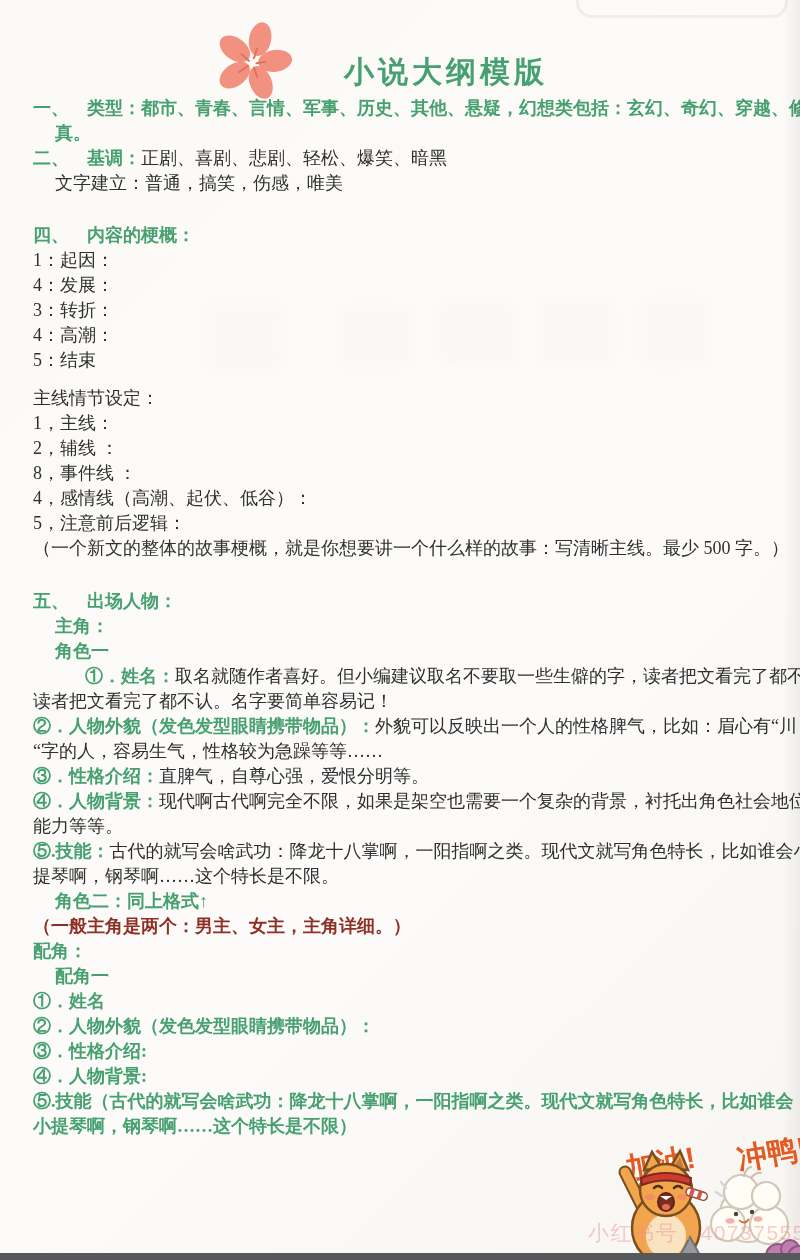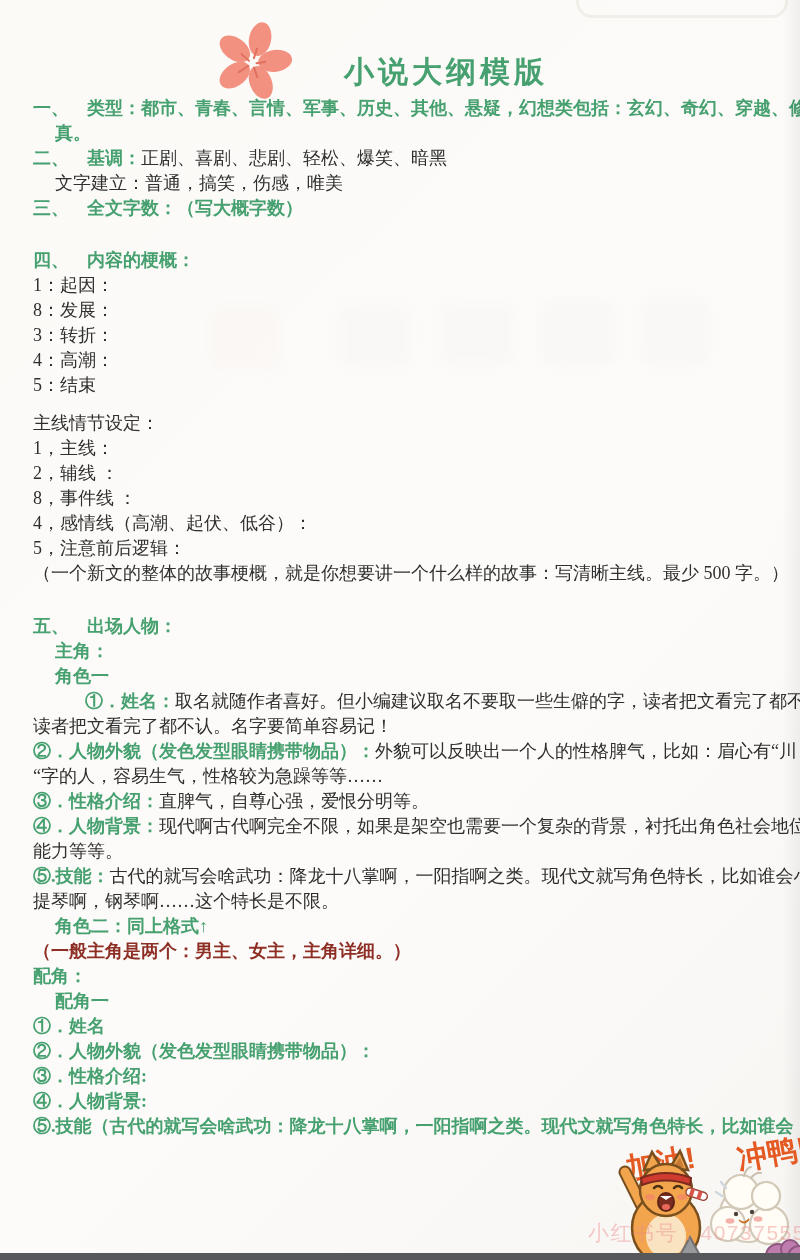--- a/index.html
+++ b/index.html
@@ -72,24 +72,23 @@
   </svg>
 </div>
 
 <div class="page-title">小说大纲模版</div>
 
 <div class="doc">
     <div class="line ind0"><span class="s-g">一、　类型：都市、青春、言情、军事、历史、其他、悬疑，幻想类包括：玄幻、奇幻、穿越、修</span></div>
     <div class="line ind1"><span class="s-g">真。</span></div>
     <div class="line ind0"><span class="s-g">二、　基调：</span><span class="s-k">正剧、喜剧、悲剧、轻松、爆笑、暗黑</span></div>
     <div class="line ind1"><span class="s-k">文字建立：普通，搞笑，伤感，唯美</span></div>
-    <div class="line ind0"><span class="s-g">三、　全文字数：（写大概字数）</span></div>
     <div class="line ind0 gap-lg"><span class="s-g">四、　内容的梗概：</span></div>
     <div class="line ind0"><span class="s-k">1：起因：</span></div>
-    <div class="line ind0"><span class="s-k">8：发展：</span></div>
+    <div class="line ind0"><span class="s-k">4：发展：</span></div>
     <div class="line ind0"><span class="s-k">3：转折：</span></div>
     <div class="line ind0"><span class="s-k">4：高潮：</span></div>
     <div class="line ind0"><span class="s-k">5：结束</span></div>
     <div class="line ind0 gap-sm"><span class="s-k">主线情节设定：</span></div>
     <div class="line ind0"><span class="s-k">1，主线：</span></div>
     <div class="line ind0"><span class="s-k">2，辅线 ：</span></div>
     <div class="line ind0"><span class="s-k">8，事件线 ：</span></div>
     <div class="line ind0"><span class="s-k">4，感情线（高潮、起伏、低谷）：</span></div>
     <div class="line ind0"><span class="s-k">5，注意前后逻辑：</span></div>
     <div class="line ind0"><span class="s-k">（一个新文的整体的故事梗概，就是你想要讲一个什么样的故事：写清晰主线。最少 500 字。）</span></div>
@@ -107,20 +106,21 @@
     <div class="line ind0"><span class="s-k">提琴啊，钢琴啊……这个特长是不限。</span></div>
     <div class="line ind1"><span class="s-g">角色二：同上格式↑</span></div>
     <div class="line ind0"><span class="s-r">（一般主角是两个：男主、女主，主角详细。）</span></div>
     <div class="line ind0"><span class="s-g">配角：</span></div>
     <div class="line ind1"><span class="s-g">配角一</span></div>
     <div class="line ind0"><span class="s-g">①．姓名</span></div>
     <div class="line ind0"><span class="s-g">②．人物外貌（发色发型眼睛携带物品）：</span></div>
     <div class="line ind0"><span class="s-g">③．性格介绍:</span></div>
     <div class="line ind0"><span class="s-g">④．人物背景:</span></div>
     <div class="line ind0"><span class="s-g">⑤.技能（古代的就写会啥武功：降龙十八掌啊，一阳指啊之类。现代文就写角色特长，比如谁会</span></div>
+    <div class="line ind0"><span class="s-g">小提琴啊，钢琴啊……这个特长是不限）</span></div>
   </div>
 
 <div class="center-watermark">
   <div class="wm-blob wm-b1"></div>
   <div class="wm-blob wm-b2"></div>
   <div class="wm-blob wm-b3"></div>
   <div class="wm-blob wm-b4"></div>
   <div class="wm-blob wm-b5"></div>
 </div>
 

